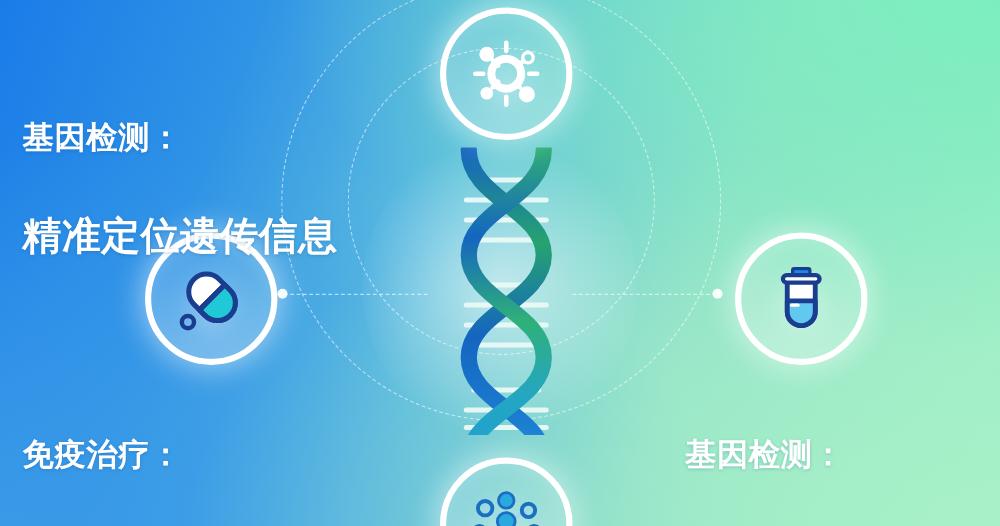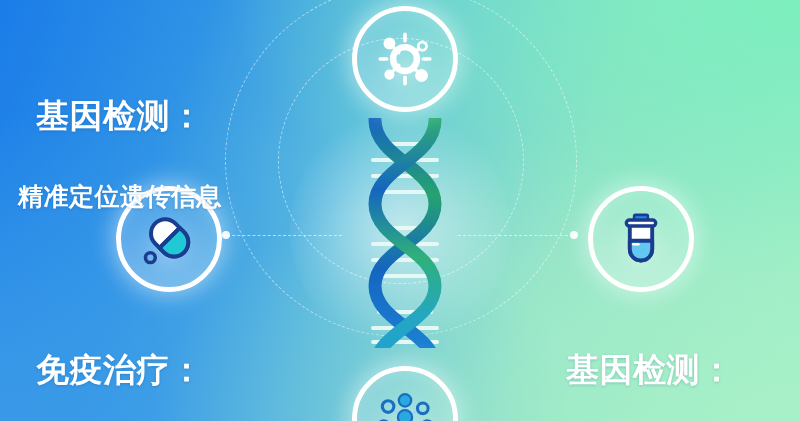--- a/index.html
+++ b/index.html
@@ -57,22 +57,22 @@
   .bubble.left  {left:116px;top:186px;width:96px;height:96px;}
   .bubble.right {left:588px;top:186px;width:96px;height:96px;}
   .bubble.bottom{left:352px;top:366px;width:96px;height:96px;}
 
   
   .dna{position:absolute;left:345px;top:118px;width:120px;height:230px;}
 
   
   .caption{position:absolute;color:#ffffff;font-weight:bold;line-height:1.32;
            text-shadow:0 1px 3px rgba(0,60,120,.22);white-space:pre;}
-  .caption .l1{font-size:33px;display:block;letter-spacing:.5px;margin-left:18px;}
-  .caption .l2{font-size:25px;display:block;letter-spacing:.5px;}
+  .caption .l1{font-size:25px;display:block;letter-spacing:.5px;}
+  .caption .l2{font-size:31px;display:block;letter-spacing:.5px;}
   .caption.top-left   {left:18px;top:52px;}
   .caption.bottom-left{left:18px;top:306px;}
   .caption.bottom-right{left:548px;top:306px;}
 </style>
 </head>
 <body>
 
 <div id="stage">
 
   <div class="centre-glow"></div>

